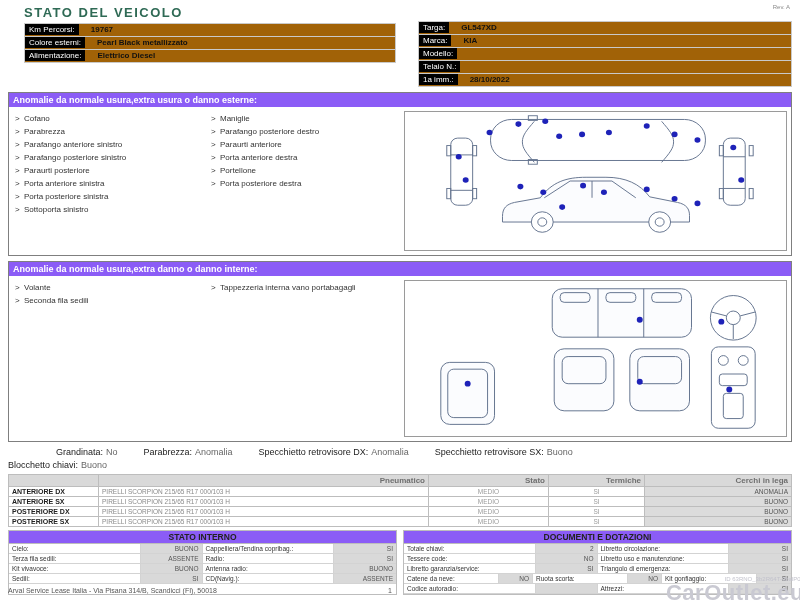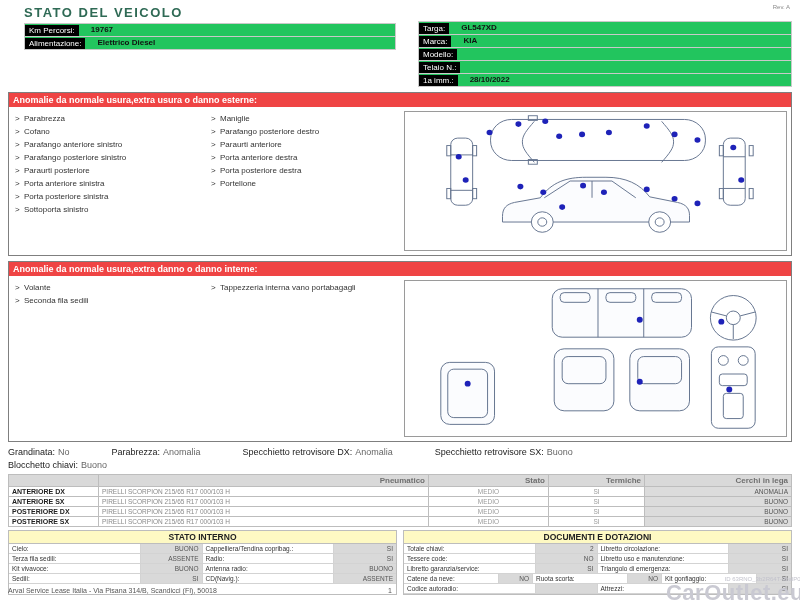--- a/index.html
+++ b/index.html
@@ -14,58 +14,58 @@
   .page { position: absolute; inset: 0; padding: 5px 8px; }
 
   
   .rev { position: absolute; top: 4px; right: 10px; font-size: 6px; color: #8a8a8a; }
   .top { display: flex; gap: 22px; padding-left: 16px; }
   .top-left { width: 372px; }
   .top-right { flex: 1; }
   .title { color: #2f6a55; font-size: 13px; font-weight: bold; letter-spacing: 1.5px; margin-bottom: 3px; }
   .frows { border-top: 1px solid #c9c9c9; }
   .top-right .frows { margin-top: 16px; }
-  .frow { display: flex; align-items: center; border: 1px solid #c9c9c9; border-top: none; min-height: 13px; background: #22c55e; }
+  .frow { display: flex; align-items: flex-start; border: 1px solid #c9c9c9; border-top: none; min-height: 13px; background: #a16207; }
   .flabel { background: #000; color: #fff; font-size: 8px; padding: 1px 4px; white-space: nowrap; display: flex; align-items: center; }
   .fvalue { font-weight: bold; font-size: 8px; padding: 1px 4px; color: #111; display: flex; align-items: center; flex: 1; line-height: 10px; margin-left: 8px; }
 
   
   .sec { border: 1px solid #7f7f7f; margin-top: 5px; }
-  .sec-header { background: #ef4444; color: #fff; font-size: 9px; font-weight: bold; padding: 2px 4px; }
+  .sec-header { background: #8b5cf6; color: #fff; font-size: 9px; font-weight: bold; padding: 2px 4px; }
   .sec-body { position: relative; padding: 5px 4px; }
   .body-ext { height: 148px; }
   .body-int { height: 165px; }
   .lists { display: flex; width: 392px; }
   .list-col { list-style: none; width: 196px; }
   .list-col li { font-size: 8px; color: #333; line-height: 13px; padding-left: 11px; padding-right: 6px; position: relative; }
   .list-col li::before { content: ">"; position: absolute; left: 2px; color: #333; }
   .diagram { position: absolute; top: 4px; right: 4px; bottom: 4px; width: 383px; border: 1px solid #9a9a9a; background: #fff; }
   .diagram svg { width: 100%; height: 100%; display: block; }
 
   
   .summary { margin-top: 5px; font-size: 9px; }
-  .summary-row1 { display: flex; gap: 42px; }
+  .summary-row1 { display: flex; gap: 26px; margin-left: 48px; }
   .pair .lab { color: #222; }
   .pair .val { color: #666; margin-left: 3px; }
   .summary-row2 { margin-top: 3px; }
 
   
   table.tyres { width: 100%; border-collapse: collapse; margin-top: 4px; }
   table.tyres th, table.tyres td { border: 1px solid #bdbdbd; padding: 1px 3px; }
   table.tyres th { background: #d9d9d9; color: #6f6f6f; font-size: 8px; font-weight: bold; text-align: right; }
   col.c-pos { width: 90px; } col.c-name { width: 330px; } col.c-stato { width: 120px; } col.c-term { width: 96px; }
   td.pos { font-weight: bold; font-size: 7px; color: #222; }
   td.tname { color: #8a8a8a; font-size: 6.5px; }
   td.cstato, td.cterm { text-align: center; color: #9a9a9a; font-size: 6.5px; }
   td.ccerchi { background: #dcdcdc; color: #555; text-align: right; font-size: 6.5px; }
 
   
   .bottom { display: flex; gap: 6px; margin-top: 3px; align-items: stretch; }
   .btable { flex: 1; border: 1px solid #bdbdbd; background: #fff; }
-  .btitle { background: #fef9c3; text-align: center; font-weight: bold; font-size: 8.5px; color: #222; padding: 1px 4px; border-bottom: 1px solid #bdbdbd; }
+  .btitle { background: #8b5cf6; text-align: center; font-weight: bold; font-size: 8.5px; color: #222; padding: 1px 4px; border-bottom: 1px solid #bdbdbd; }
   .brow { display: flex; border-bottom: 1px solid #d3d3d3; min-height: 9px; }
   .bl { flex: 1; font-size: 6.5px; color: #333; padding: 1px 3px; border-right: 1px solid #d3d3d3; white-space: nowrap; overflow: hidden; }
   .bv { width: 62px; background: #d9d9d9; color: #555; font-size: 6.5px; text-align: right; padding: 1px 3px; border-right: 1px solid #d3d3d3; }
   .brow .bv:last-child { border-right: none; }
   .brow.triple .bv { width: 34px; }
 
   
   .footer { position: absolute; left: 8px; right: 8px; bottom: 6px; font-size: 7px; color: #555; }
   .page-num { position: absolute; left: 380px; top: 0; }
   .watermark { position: absolute; right: -4px; bottom: -4px; text-align: right; line-height: 1; pointer-events: none; }
@@ -81,20 +81,24 @@
 
   <div class="top">
     <div class="top-left">
       <h1 class="title">STATO DEL VEICOLO</h1>
       <div class="frows">
         <div class="frow">
           <span class="flabel">Km Percorsi:</span>
           <span class="fvalue">19767</span>
         </div>
         <div class="frow">
+          <span class="flabel">Colore esterni:</span>
+          <span class="fvalue">Pearl Black metallizzato</span>
+        </div>
+        <div class="frow">
           <span class="flabel">Alimentazione:</span>
           <span class="fvalue">Elettrico Diesel</span>
         </div>
       </div>
     </div>
     <div class="top-right">
       <div class="frows">
         <div class="frow">
           <span class="flabel">Targa:</span>
           <span class="fvalue">GL547XD</span>
@@ -115,36 +119,36 @@
         </div>
       </div>
     </div>
   </div>
 
   <section class="sec">
     <div class="sec-header">Anomalie da normale usura,extra usura o danno esterne:</div>
     <div class="sec-body body-ext">
       <div class="lists">
         <ul class="list-col">
+          <li>Cofano</li>
           <li>Parabrezza</li>
-          <li>Cofano</li>
           <li>Parafango anteriore sinistro</li>
           <li>Parafango posteriore sinistro</li>
           <li>Paraurti posteriore</li>
           <li>Porta anteriore sinistra</li>
           <li>Porta posteriore sinistra</li>
           <li>Sottoporta sinistro</li>
         </ul>
         <ul class="list-col">
           <li>Maniglie</li>
           <li>Parafango posteriore destro</li>
           <li>Paraurti anteriore</li>
           <li>Porta anteriore destra</li>
+          <li>Portellone</li>
           <li>Porta posteriore destra</li>
-          <li>Portellone</li>
         </ul>
       </div>
       <div class="diagram">
         <svg viewBox="0 0 383 148" preserveAspectRatio="none">
           <g stroke="#64748f" fill="none" stroke-width="1">
             <g>
               <rect x="46" y="28" width="22" height="72" rx="7"></rect>
               <line x1="46" y1="46" x2="68" y2="46"></line>
               <line x1="46" y1="84" x2="68" y2="84"></line>
               <rect x="42" y="36" width="4" height="11"></rect>

